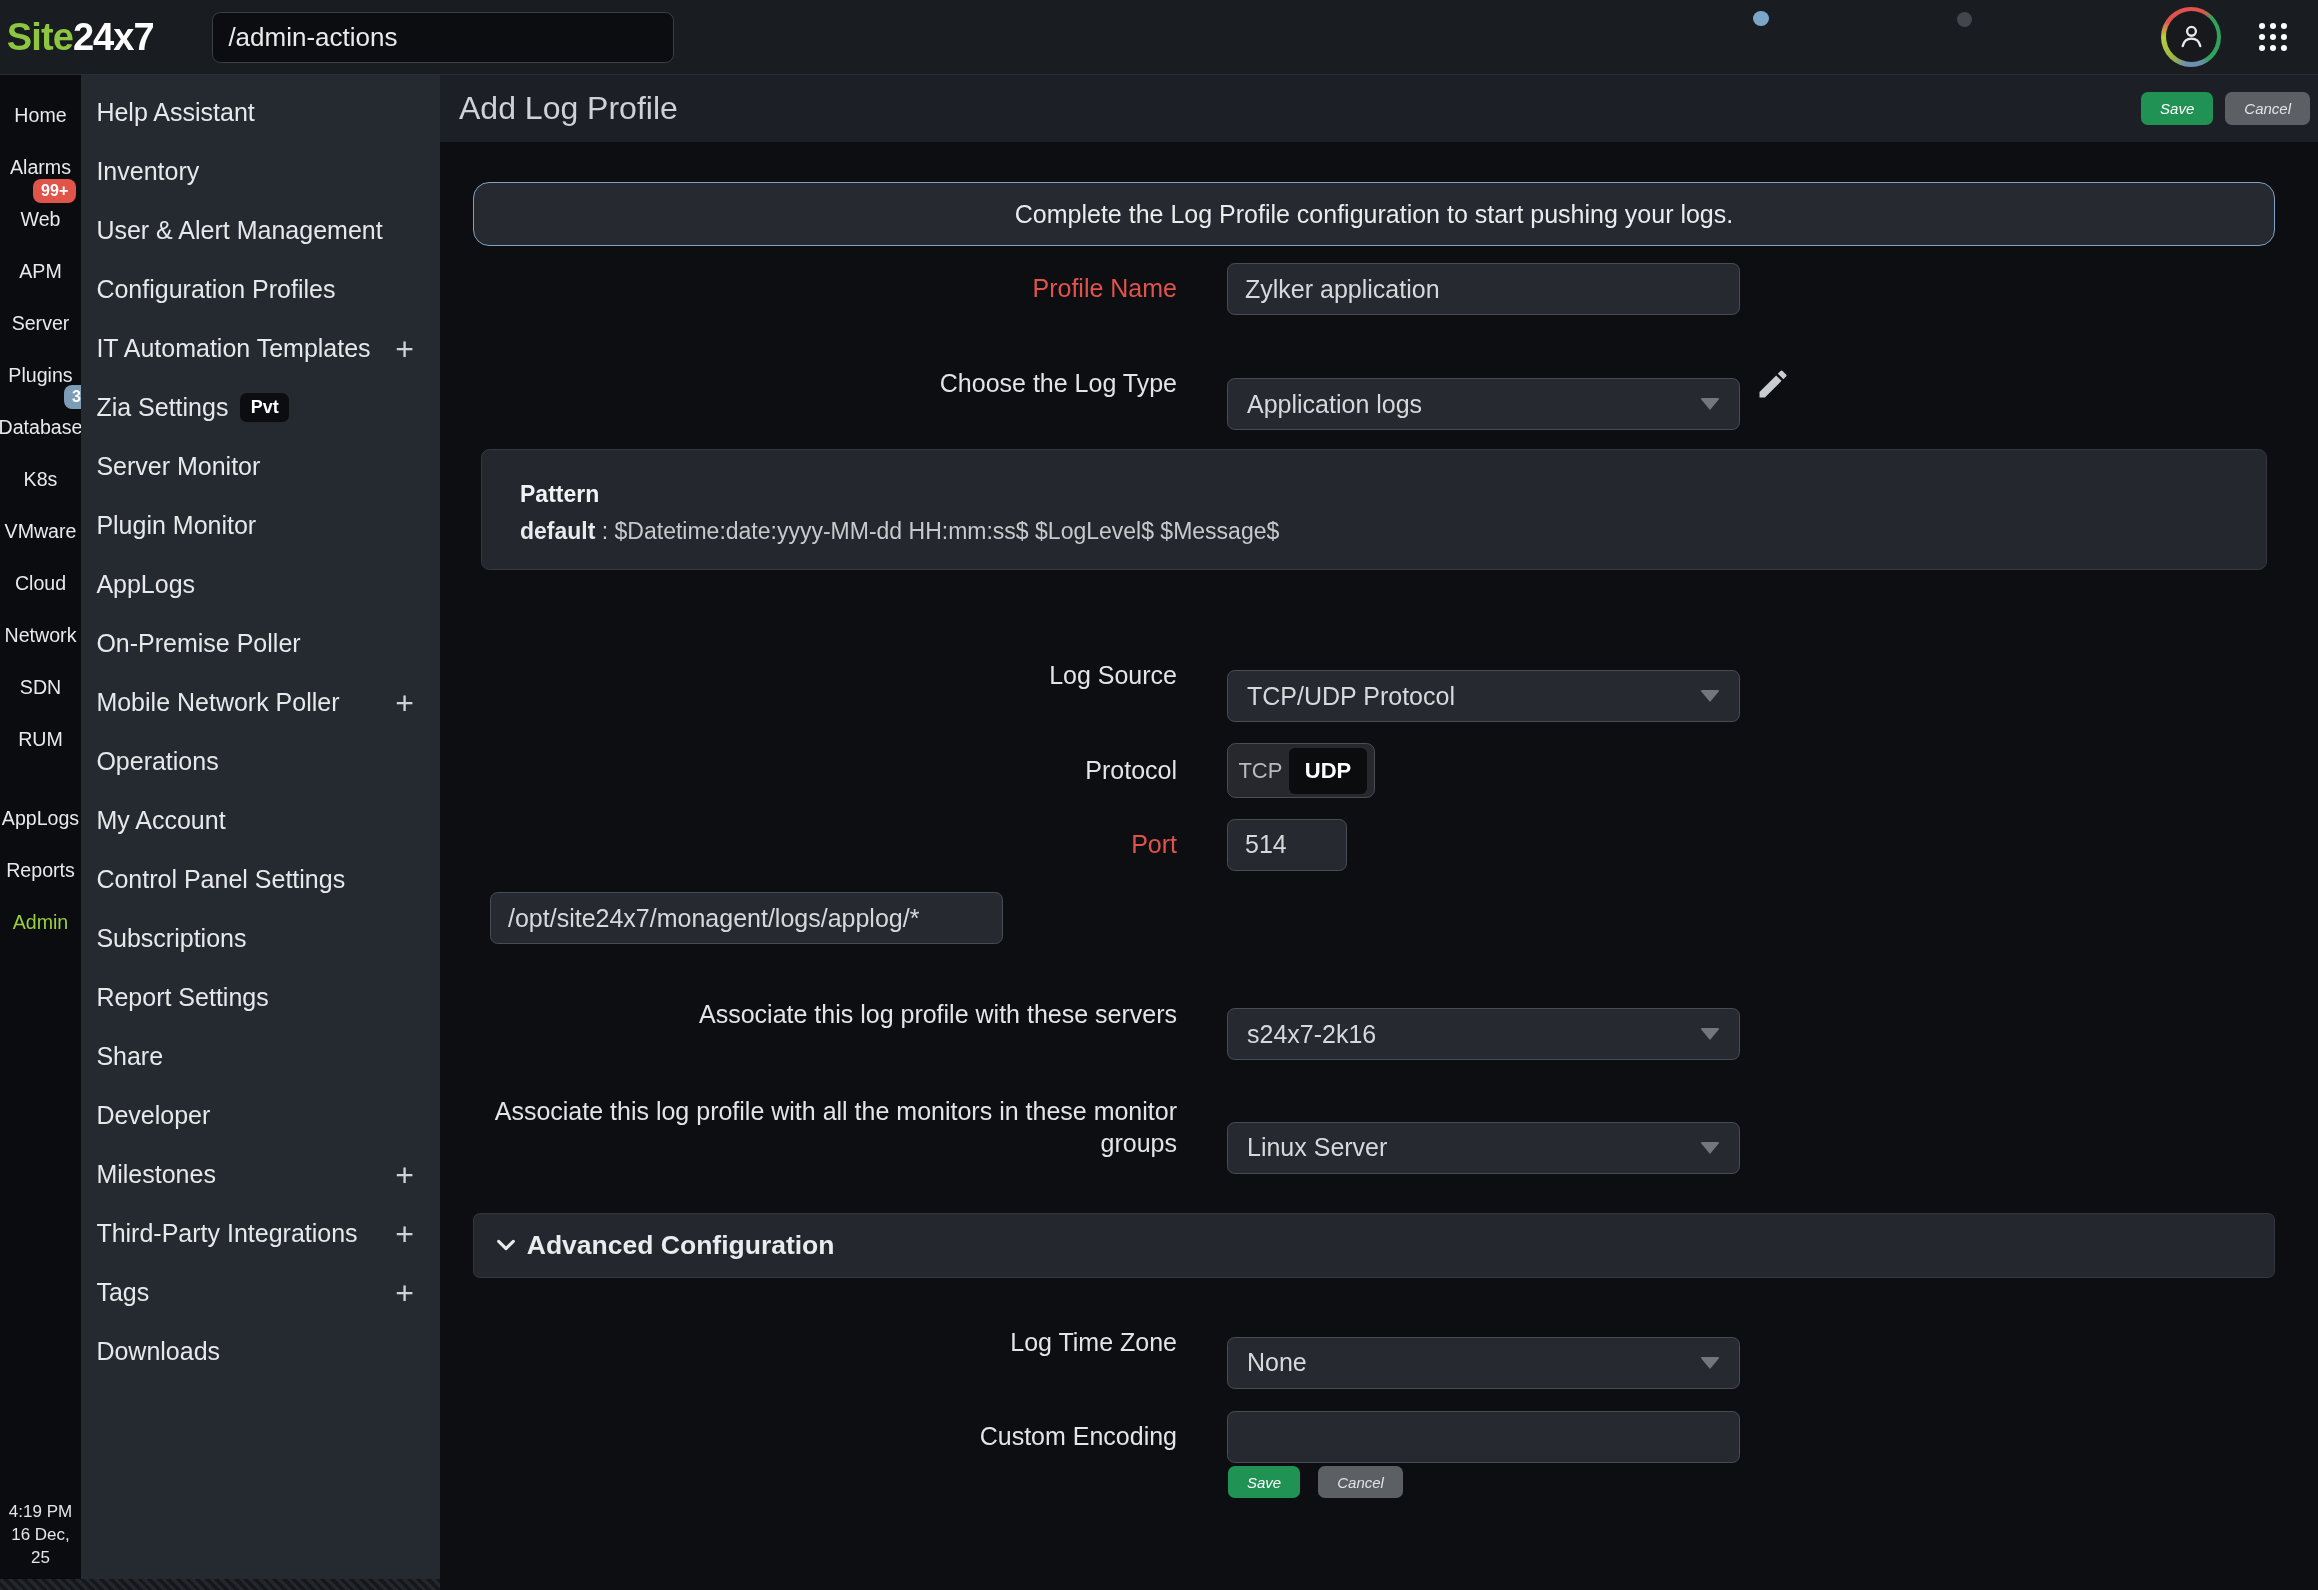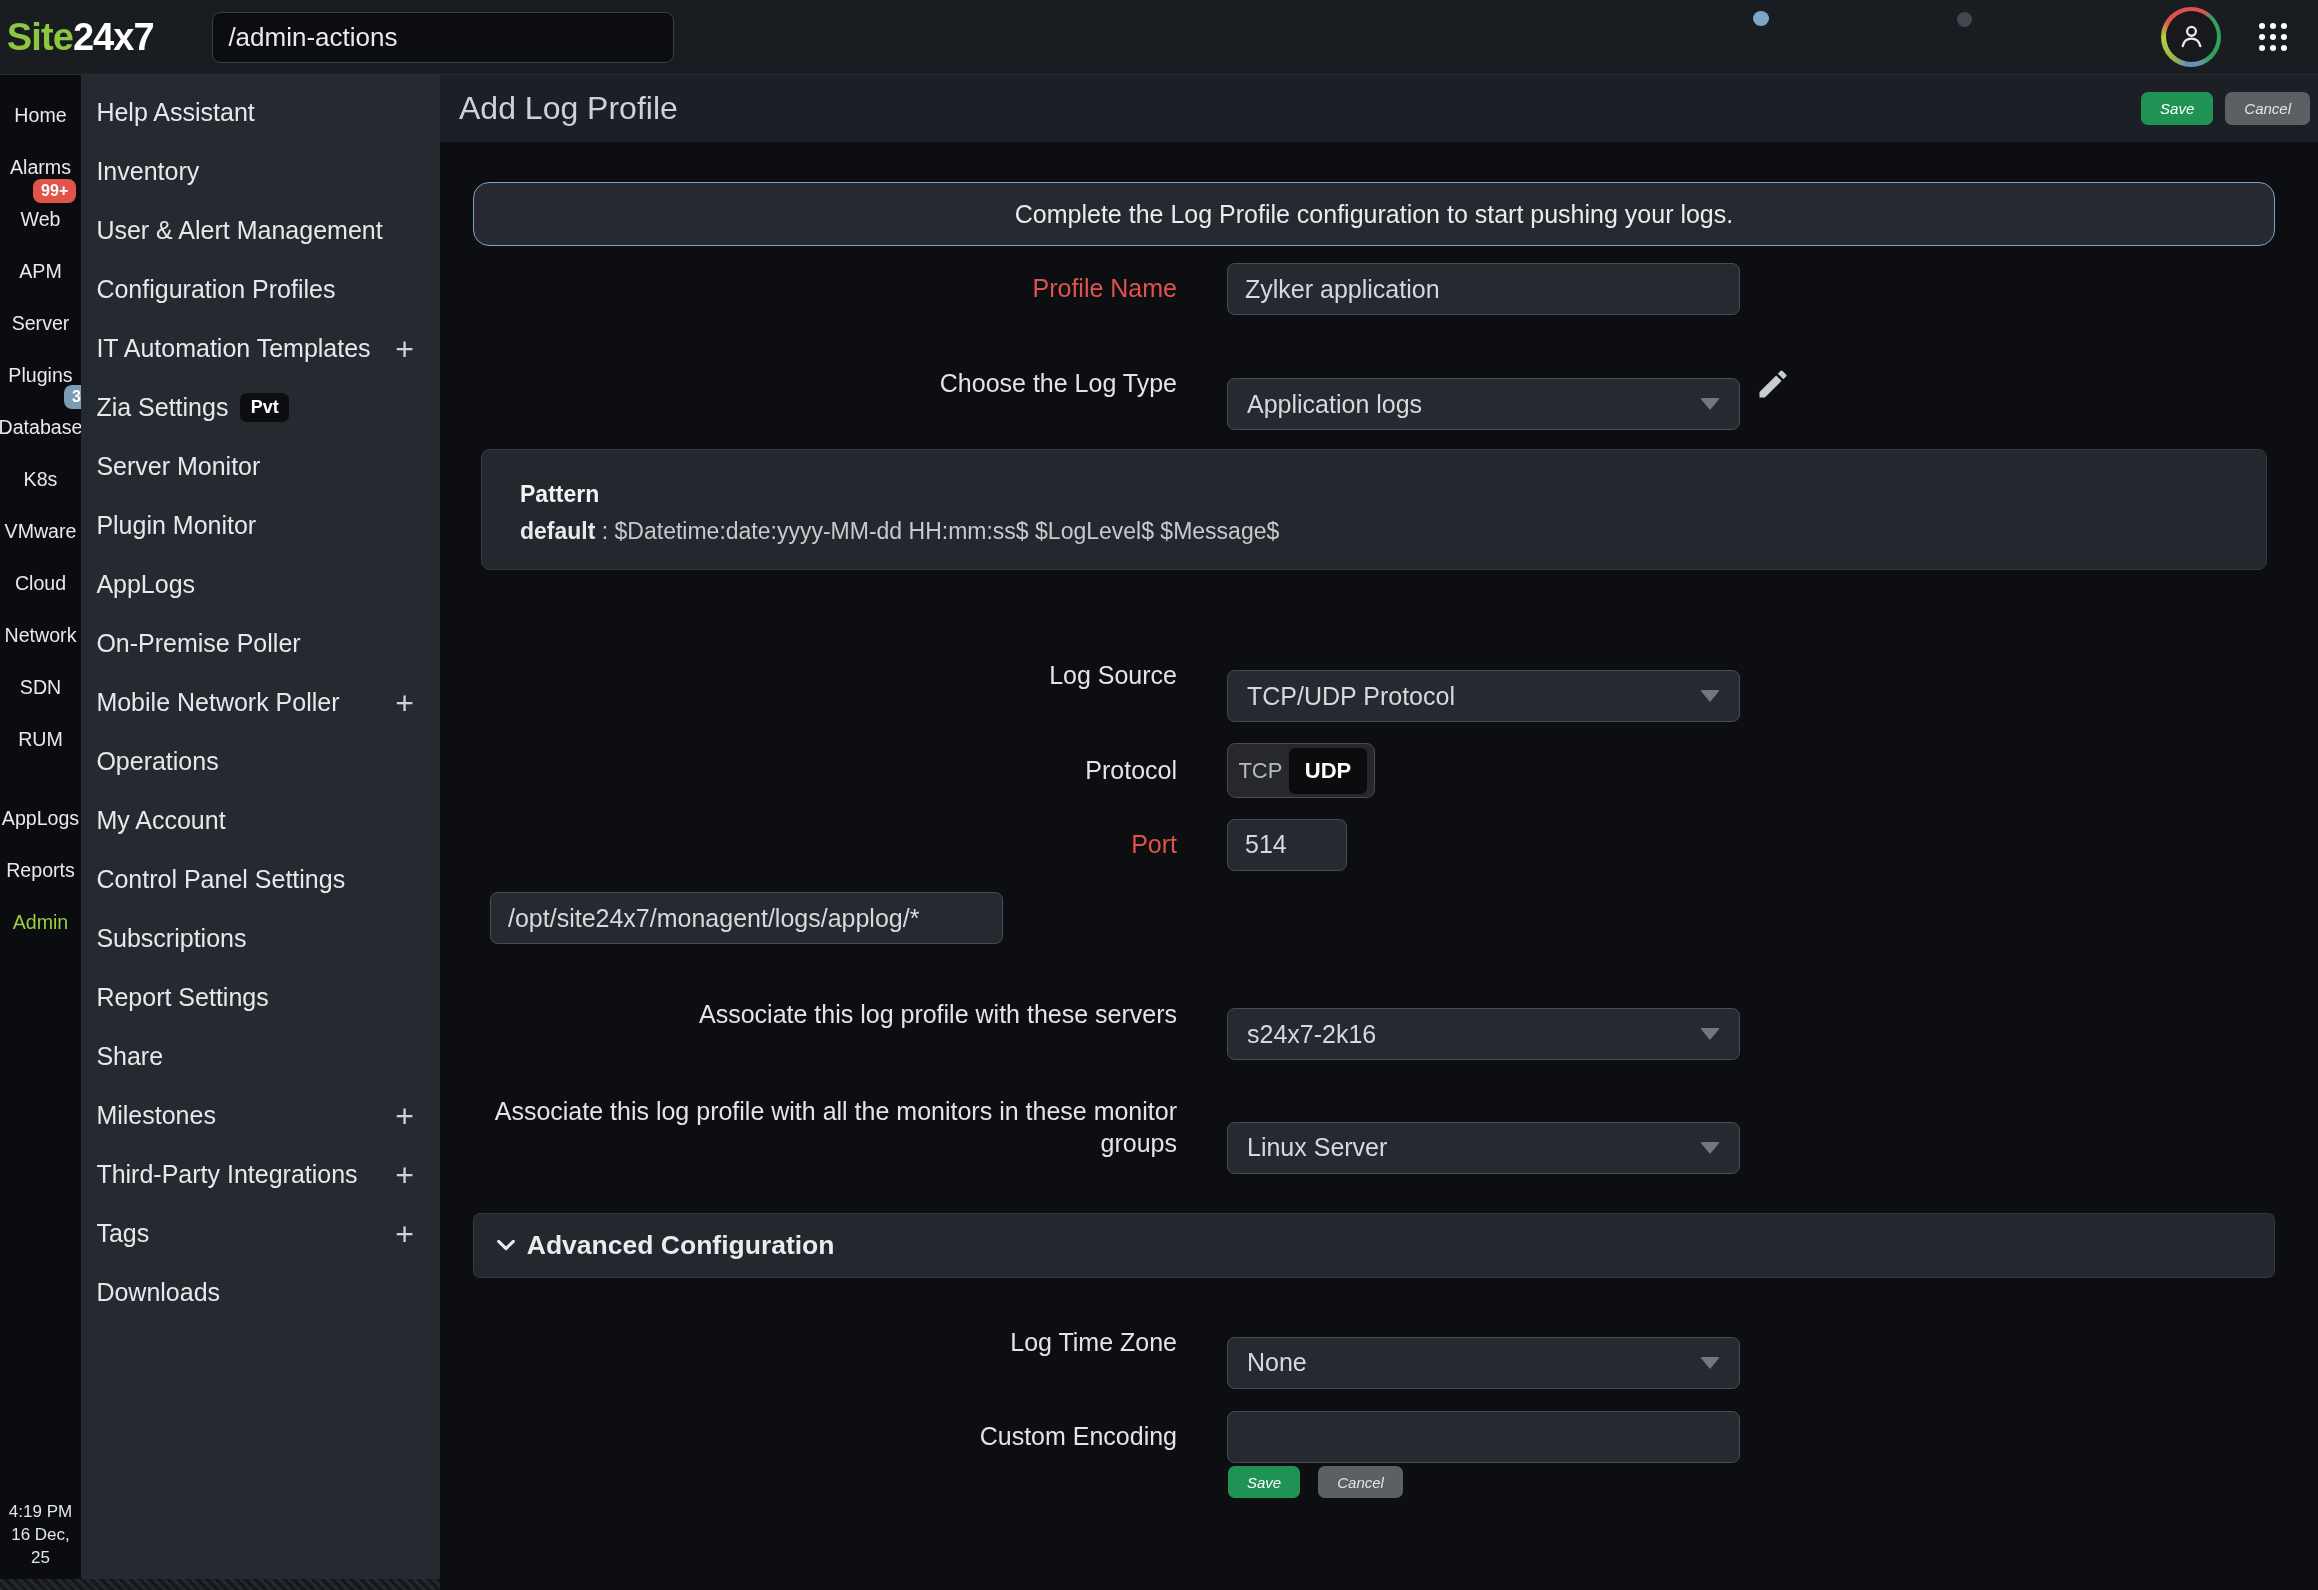--- a/index.html
+++ b/index.html
@@ -255,20 +255,23 @@
       <li class="sb-item">
           <span>Subscriptions</span>
         </li>
       <li class="sb-item">
           <span>Report Settings</span>
         </li>
       <li class="sb-item">
           <span>Share</span>
         </li>
       <li class="sb-item">
+          <span>Developer</span>
+        </li>
+      <li class="sb-item">
         <span>Milestones</span>
         <span class="sb-plus">+</span>
       </li>
       <li class="sb-item">
         <span>Third-Party Integrations</span>
         <span class="sb-plus">+</span>
       </li>
       <li class="sb-item">
         <span>Tags</span>
         <span class="sb-plus">+</span>

